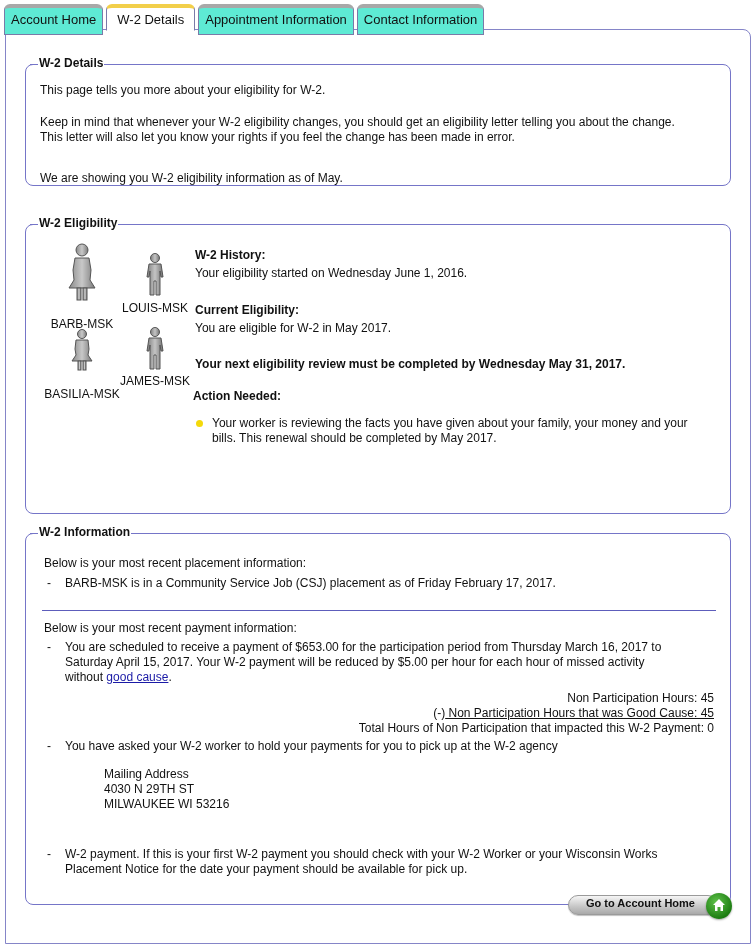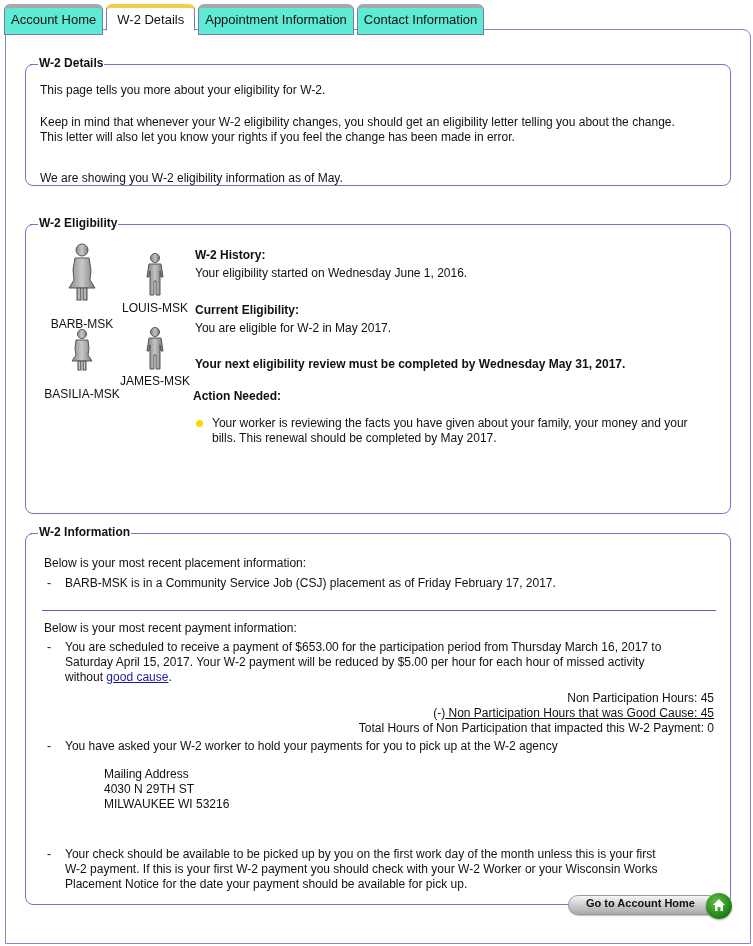--- a/index.html
+++ b/index.html
@@ -182,21 +182,20 @@
   </div>
 
   <div class="txt" style="left:78px; top:233px;">
     <p>Mailing Address</p>
     <p>4030 N 29TH ST</p>
     <p>MILWAUKEE WI 53216</p>
   </div>
 
   <div class="txt dash-item" style="left:18px; top:313px;">
     <span class="dash">-</span>
-    <p>Your check should be available to be picked up by you on the first work day of the month unless this is your first</p>
     <p>W-2 payment. If this is your first W-2 payment you should check with your W-2 Worker or your Wisconsin Works</p>
     <p>Placement Notice for the date your payment should be available for pick up.</p>
   </div>
 </div>
 
 <div class="go-btn">
   <div class="go-pill"></div>
   <span class="go-label">Go to Account Home</span>
   <div class="go-circle">
     <svg width="14" height="14" viewBox="0 0 14 14">

